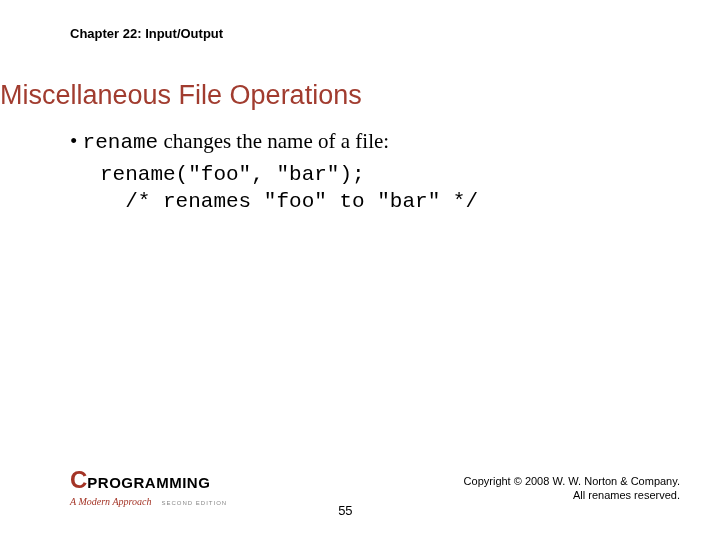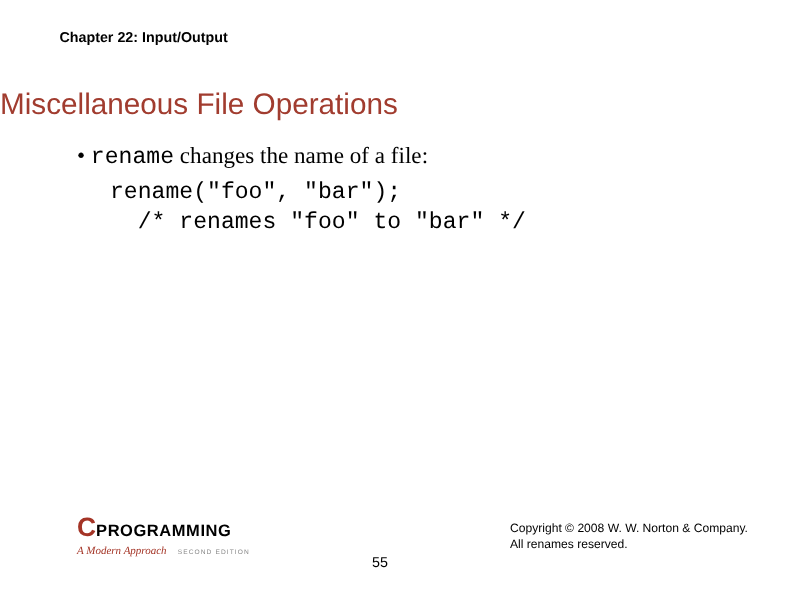--- a/index.html
+++ b/index.html
@@ -8,21 +8,21 @@
     height: 540px;
     background: #ffffff;
     font-family: Georgia, 'Times New Roman', serif;
     color: #000000;
     position: relative;
     overflow: hidden;
   }
   .chapter-label {
     position: absolute;
     top: 26px;
-    left: 54px;
+    left: 70px;
     font-family: Arial, Helvetica, sans-serif;
     font-weight: bold;
     font-size: 13px;
     color: #000000;
   }
   .slide-title {
     position: absolute;
     top: 80px;
     left: 0;
     width: 100%;
@@ -118,21 +118,21 @@
     font-family: Arial, Helvetica, sans-serif;
     font-size: 13px;
     color: #000;
     margin-top: 45px;
   }
   .copyright {
     font-family: Arial, Helvetica, sans-serif;
     font-size: 11px;
     color: #000;
     line-height: 1.3;
-    text-align: left;
+    text-align: right;
   }
 </style>
 </head>
 <body>
 
 <div class="chapter-label">Chapter 22: Input/Output</div>
 
 <div class="slide-title">Miscellaneous File Operations</div>
 
 <div class="content">

